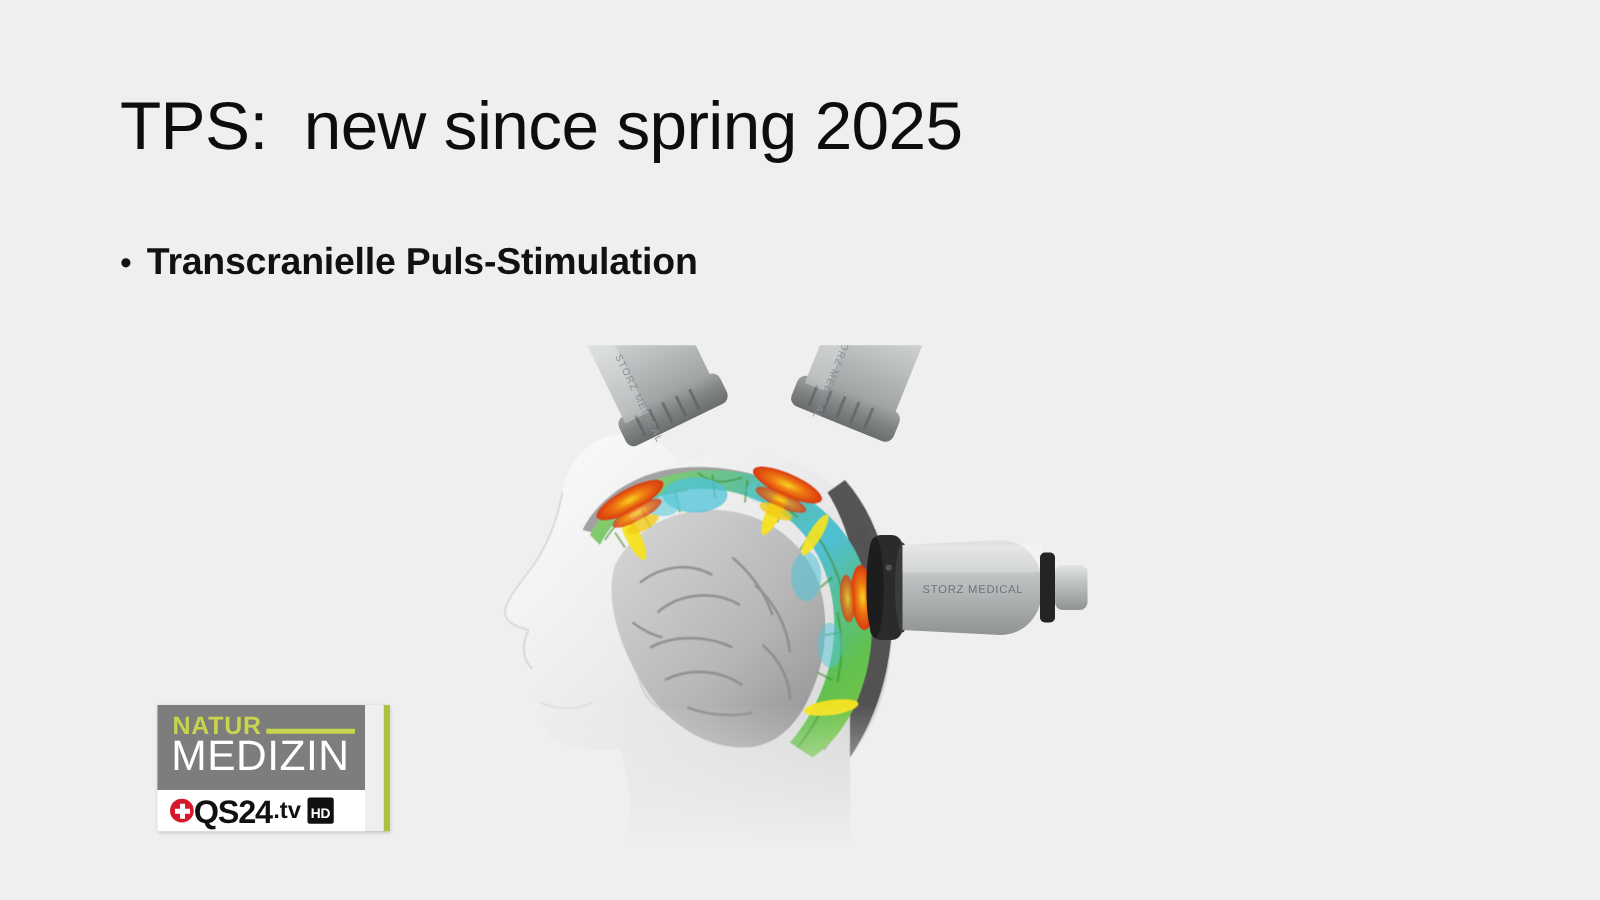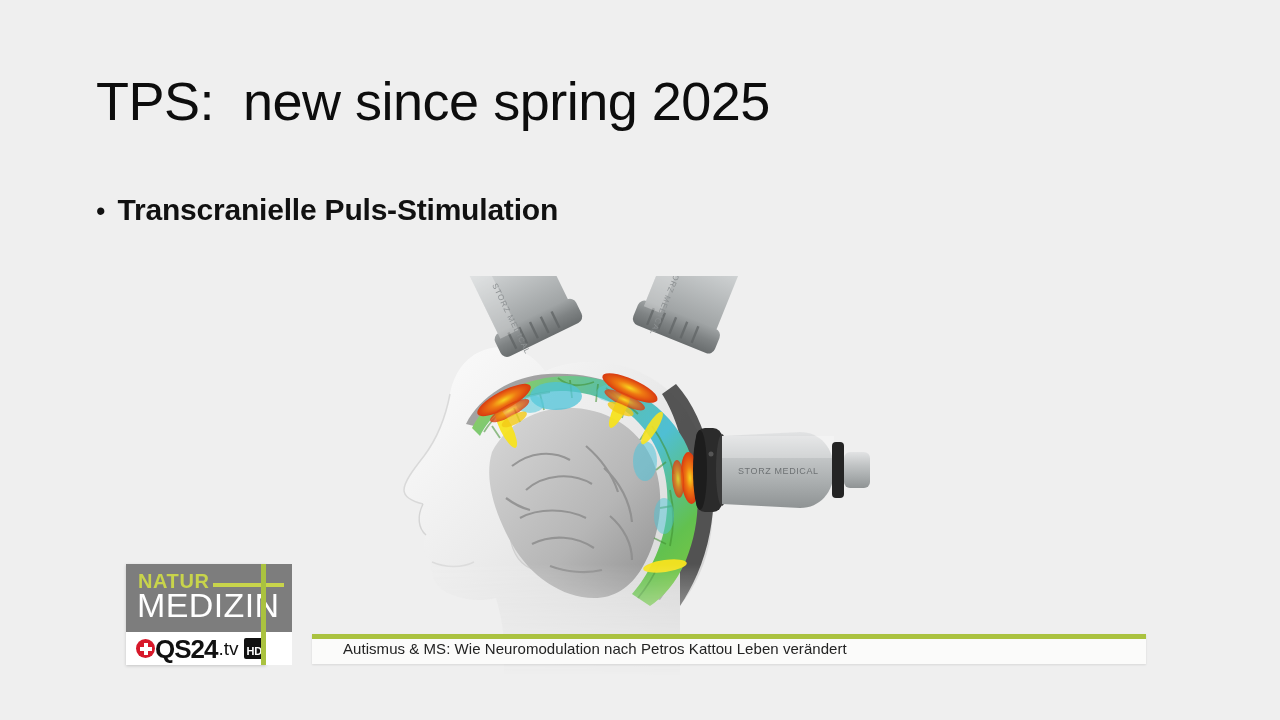--- a/index.html
+++ b/index.html
@@ -89,21 +89,21 @@
     color: #232323;
     white-space: nowrap;
     letter-spacing: 0.05px;
   }
 
   
   .logo {
     position: absolute;
     left: 126px;
     top: 564px;
-    width: 140px;
+    width: 186px;
     height: 101px;
     box-shadow: 0 1px 3px rgba(0,0,0,0.18);
   }
   .logo-top {
     position: absolute;
     left: 0; top: 0;
     width: 166px;
     height: 68px;
     background: #7d7d7d;
     overflow: hidden;
@@ -177,21 +177,21 @@
   .qs-word {
     font-size: 26px;
     font-weight: 700;
     color: #111;
     letter-spacing: -1px;
     line-height: 1;
     margin-left: 0px;
   }
   .qs-tv {
     font-size: 19px;
-    font-weight: 400;
+    font-weight: 700;
     color: #111;
     line-height: 1;
     margin-left: 1px;
   }
   .qs-hd {
     font-size: 11px;
     font-weight: 700;
     color: #fff;
     background: #111;
     border-radius: 2px;
@@ -410,24 +410,20 @@
           <rect x="136" y="18" width="12" height="56" rx="4" fill="#242424"></rect>
 
           <rect x="148" y="28" width="26" height="36" rx="6" fill="url(#devGrad)"></rect>
           <text x="42" y="50" font-family="'Liberation Sans', sans-serif" font-size="9" fill="#6e7274" letter-spacing="0.6">STORZ MEDICAL</text>
           <circle cx="15" cy="30" r="2.5" fill="#555"></circle>
         </g>
       </g>
     </svg>
   </div>
 
-  <div class="ticker">
-    <div class="ticker-accent"></div>
-    <div class="ticker-text">Autismus &amp; MS: Wie Neuromodulation nach Petros Kattou Leben verändert</div>
-  </div>
 
   <div class="logo">
     <div class="logo-top">
       <div class="logo-natur-row">
         <span class="logo-natur">NATUR</span>
         <span class="logo-rule"></span>
       </div>
       <div class="logo-medizin">MEDIZIN</div>
     </div>
     <div class="logo-bottom">

